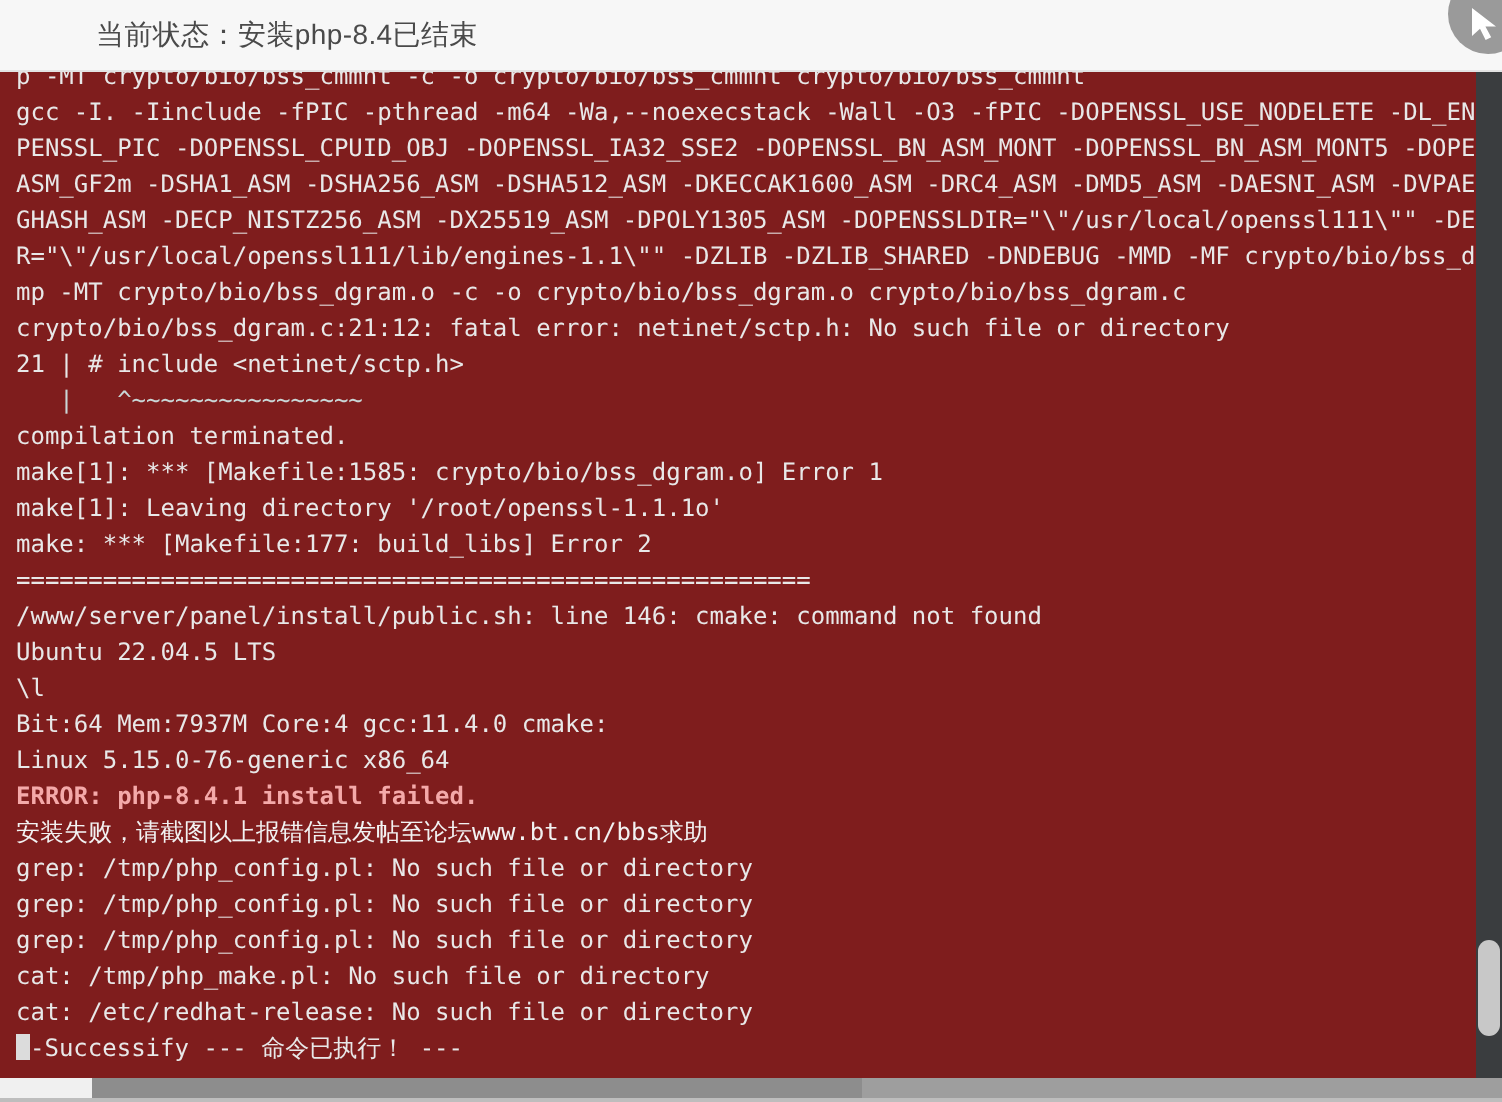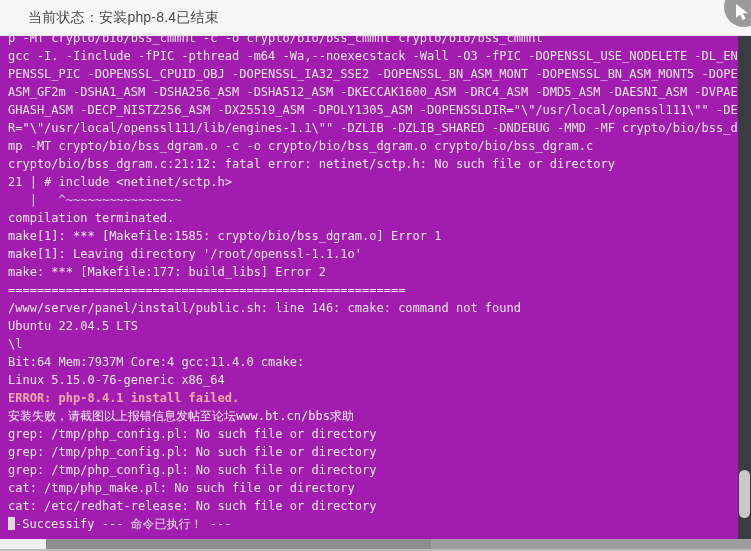--- a/index.html
+++ b/index.html
@@ -30,21 +30,21 @@
     width: 751px;
     height: 36px;
     background: #f7f7f7;
     border-bottom: 1px solid #e3e3e3;
     box-sizing: border-box;
     display: flex;
     align-items: center;
     z-index: 5;
   }
   .header-title {
-    margin-left: 28px;
+    margin-left: 48px;
     font-size: 14px;
     color: #4a4a4a;
     font-family: "Liberation Sans", sans-serif;
     letter-spacing: 0.2px;
     white-space: nowrap;
   }
 
   
   .corner-badge {
     position: absolute;
@@ -63,21 +63,21 @@
     top: 16px;
   }
 
   
   .terminal-wrap {
     position: absolute;
     left: 0;
     top: 36px;
     width: 751px;
     height: 503px;
-    background: #a21caf;
+    background: #7f1d1d;
     overflow: hidden;
   }
   .terminal {
     position: absolute;
     left: 0;
     top: 0;
     right: 0;
     bottom: 0;
     padding: 2px 0 0 8px;
     box-sizing: border-box;

